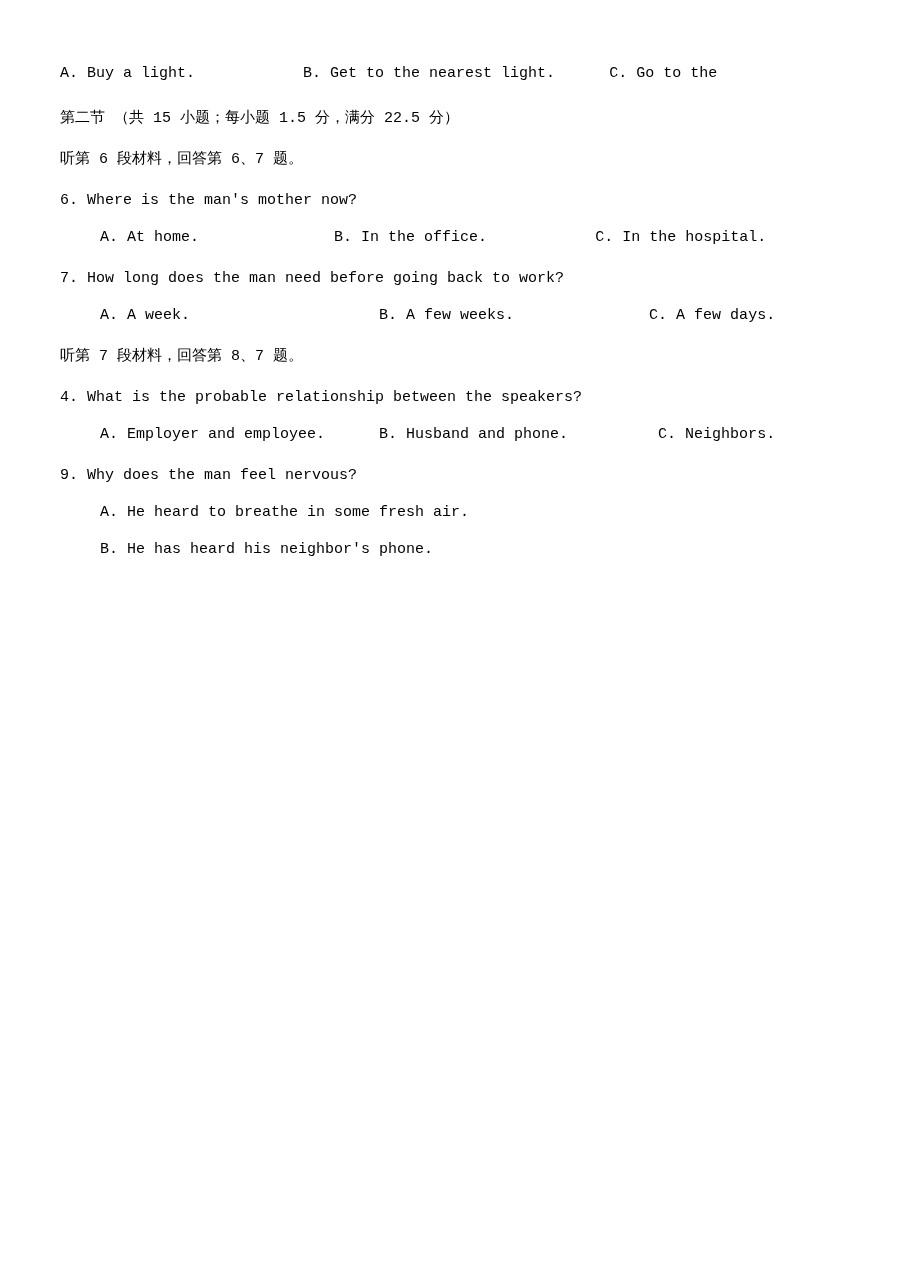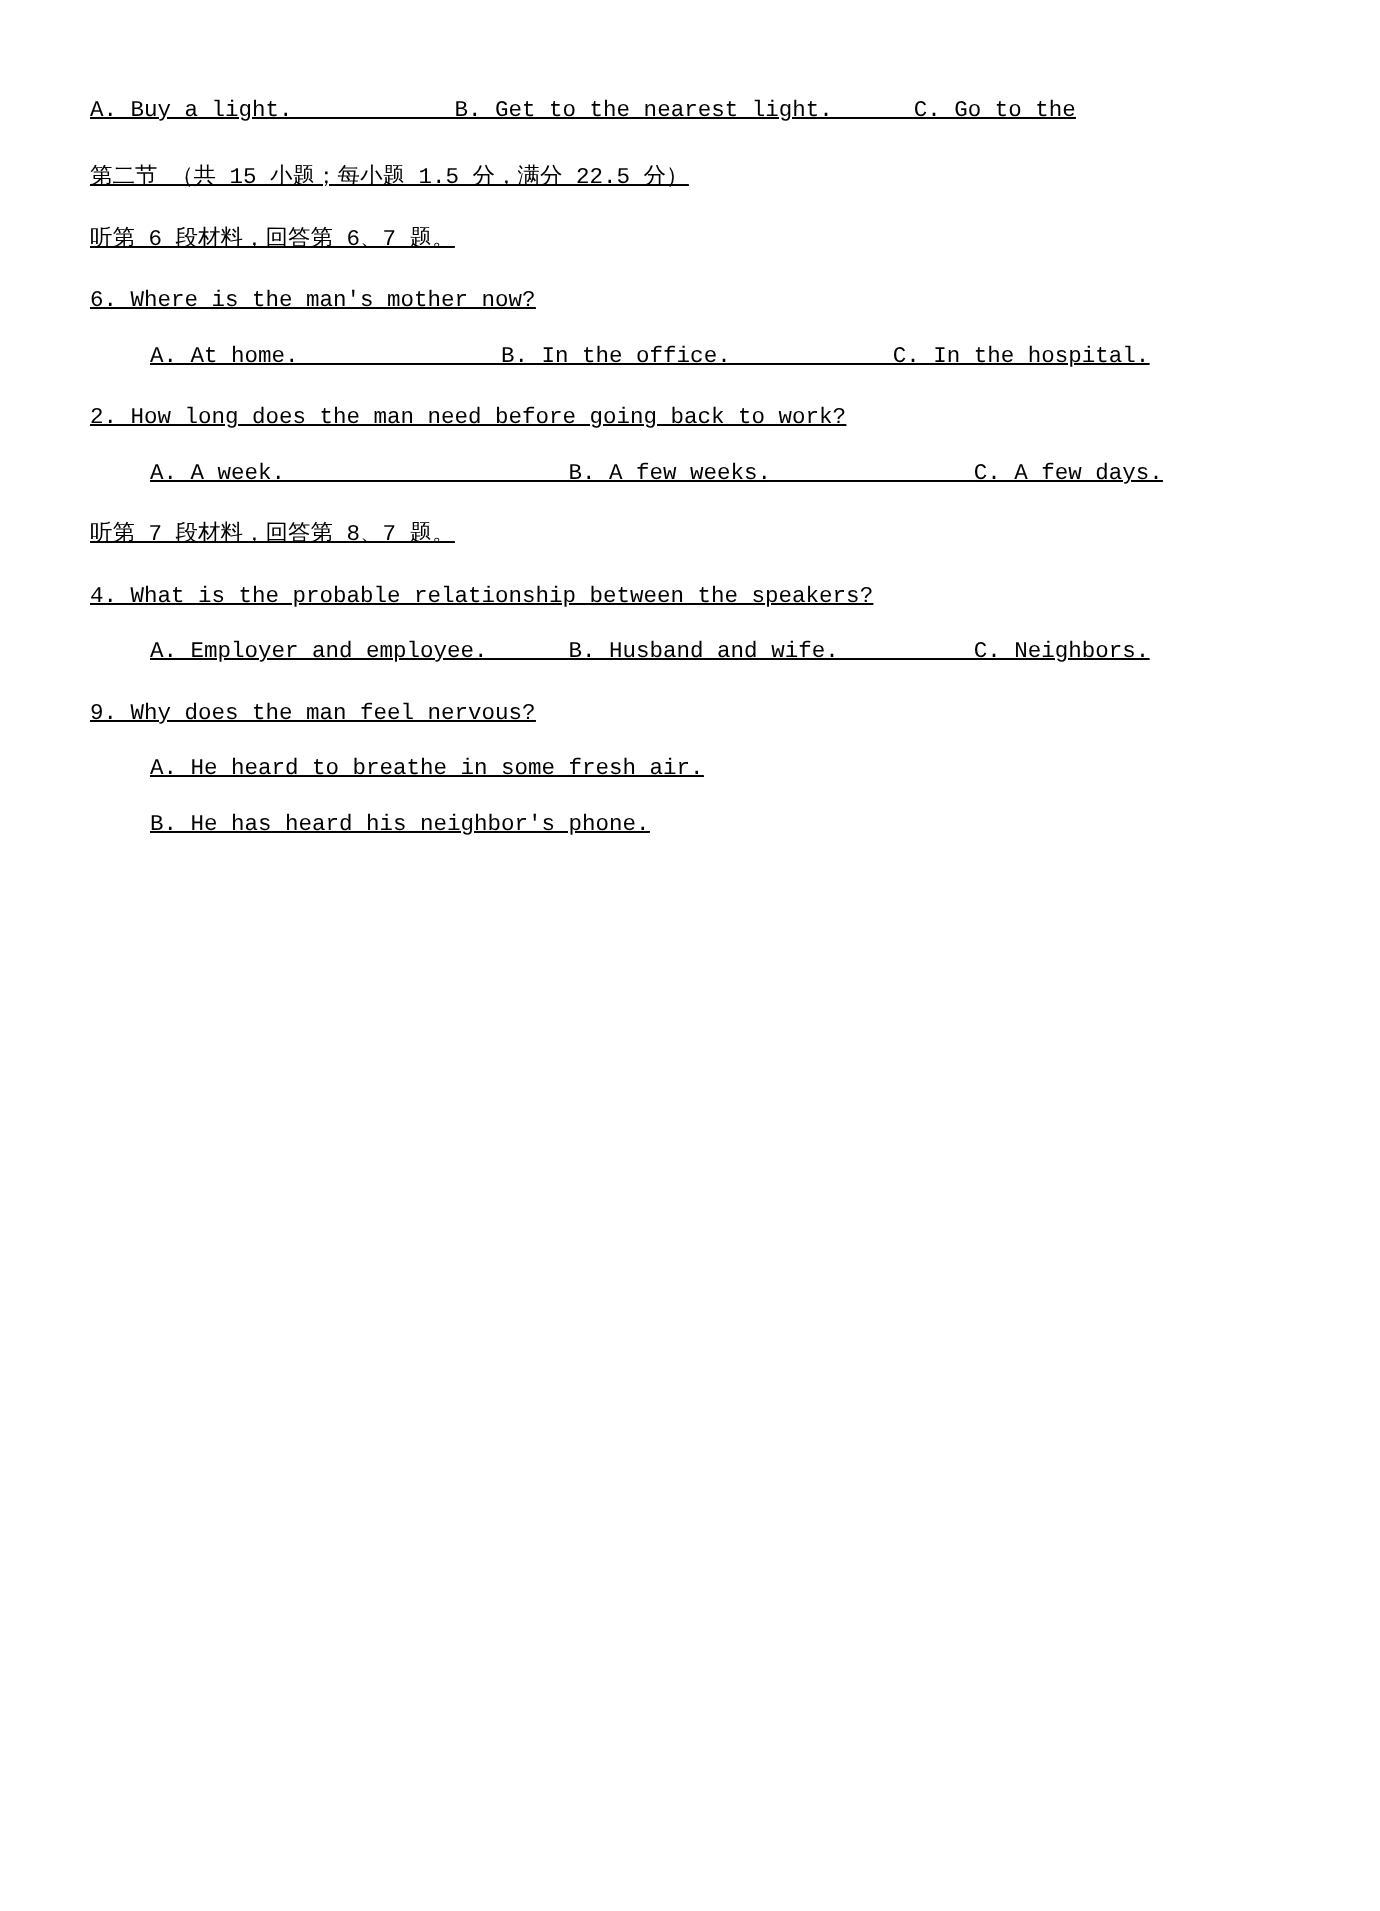--- a/index.html
+++ b/index.html
@@ -1,19 +1,18 @@
 <!DOCTYPE html>
 <html><head>
   <meta charset="utf-8">
   <style>
     * {
       margin: 0;
       padding: 0;
       box-sizing: border-box;
-      text-decoration: underline;
     }
     body {
       background: #ffffff;
       font-family: 'Courier New', Courier, monospace;
       font-size: 15px;
       color: #000000;
       width: 920px;
       min-height: 1274px;
       padding: 60px 60px 60px 60px;
       line-height: 1.8;
@@ -84,40 +83,40 @@
     <div class="options-inline">
       <span>A. At home.</span>
       &nbsp;&nbsp;&nbsp;&nbsp;&nbsp;&nbsp;&nbsp;&nbsp;&nbsp;&nbsp;&nbsp;&nbsp;&nbsp;
       <span>B. In the office.</span>
       &nbsp;&nbsp;&nbsp;&nbsp;&nbsp;&nbsp;&nbsp;&nbsp;&nbsp;&nbsp;
       <span>C. In the hospital.</span>
     </div>
   </div>
 
   <div class="question-block">
-    <div class="question-title">2. How long does the man need before going back to work?</div>
+    <div class="question-title">7. How long does the man need before going back to work?</div>
     <div class="options-inline">
       <span>A. A week.</span>
       &nbsp;&nbsp;&nbsp;&nbsp;&nbsp;&nbsp;&nbsp;&nbsp;&nbsp;&nbsp;&nbsp;&nbsp;&nbsp;&nbsp;&nbsp;&nbsp;&nbsp;&nbsp;&nbsp;
       <span>B. A few weeks.</span>
       &nbsp;&nbsp;&nbsp;&nbsp;&nbsp;&nbsp;&nbsp;&nbsp;&nbsp;&nbsp;&nbsp;&nbsp;&nbsp;
       <span>C. A few days.</span>
     </div>
   </div>
 
   <div class="sub-section">
     <span>听第 7 段材料，回答第 8、7 题。</span>
   </div>
 
   <div class="question-block">
     <div class="question-title">4. What is the probable relationship between the speakers?</div>
     <div class="options-inline">
       <span>A. Employer and employee.</span>
       &nbsp;&nbsp;&nbsp;&nbsp;
-      <span>B. Husband and wife.</span>
+      <span>B. Husband and phone.</span>
       &nbsp;&nbsp;&nbsp;&nbsp;&nbsp;&nbsp;&nbsp;&nbsp;
       <span>C. Neighbors.</span>
     </div>
   </div>
 
   <div class="question-block">
     <div class="question-title">9. Why does the man feel nervous?</div>
     <div class="option-line">A. He heard to breathe in some fresh air.</div>
     <div class="option-line">B. He has heard his neighbor's phone.</div>
   </div>

